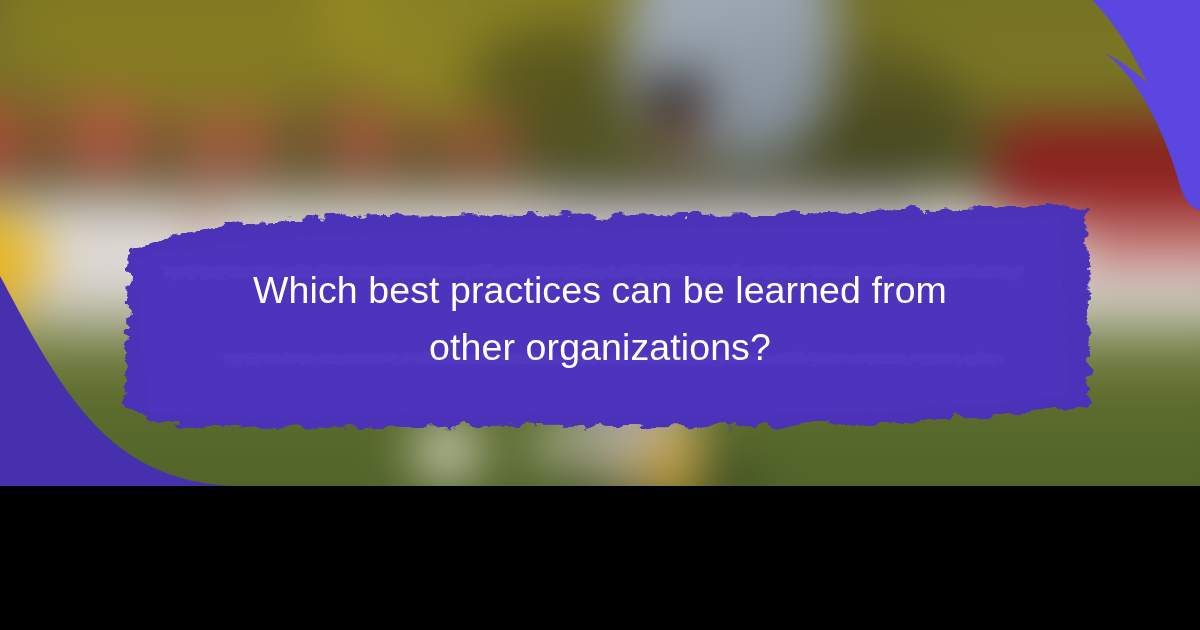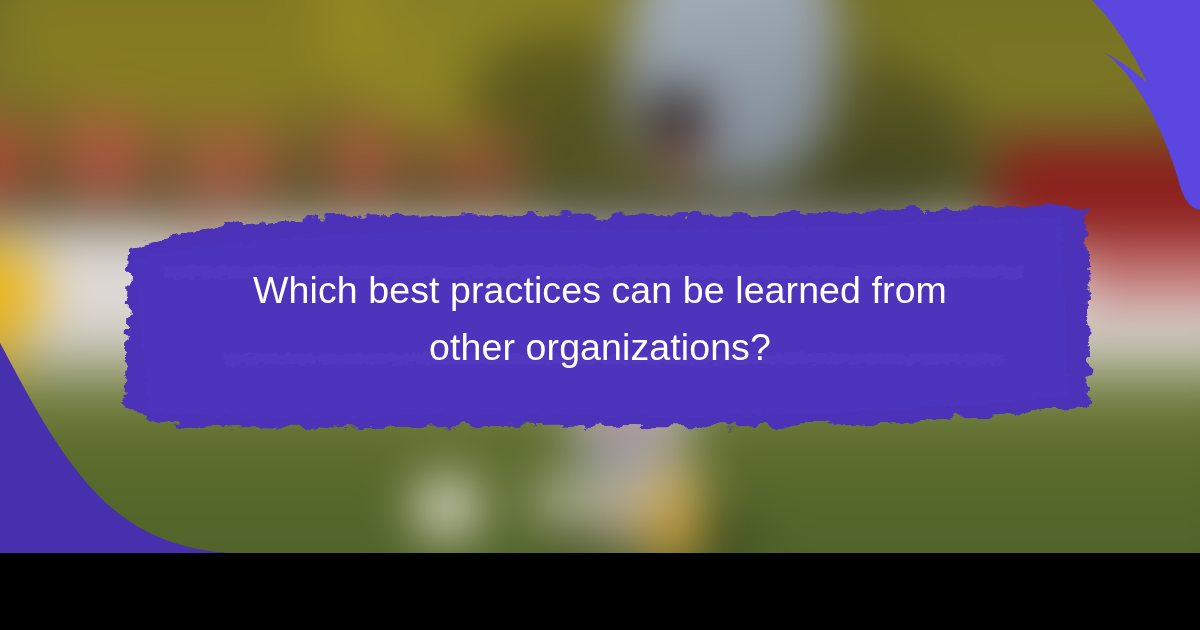--- a/index.html
+++ b/index.html
@@ -4,21 +4,21 @@
 <title>Question Card</title>
 <style>
   html, body {
     margin: 0;
     padding: 0;
     background: #000;
   }
   #stage {
     position: relative;
     width: 1200px;
-    height: 553px;
+    height: 486px;
     overflow: hidden;
     font-family: "Liberation Sans", sans-serif;
     background: #0c4a6e;
   }
 
   
   .bg-wrap {
     position: absolute;
     inset: 0;
     overflow: hidden;

